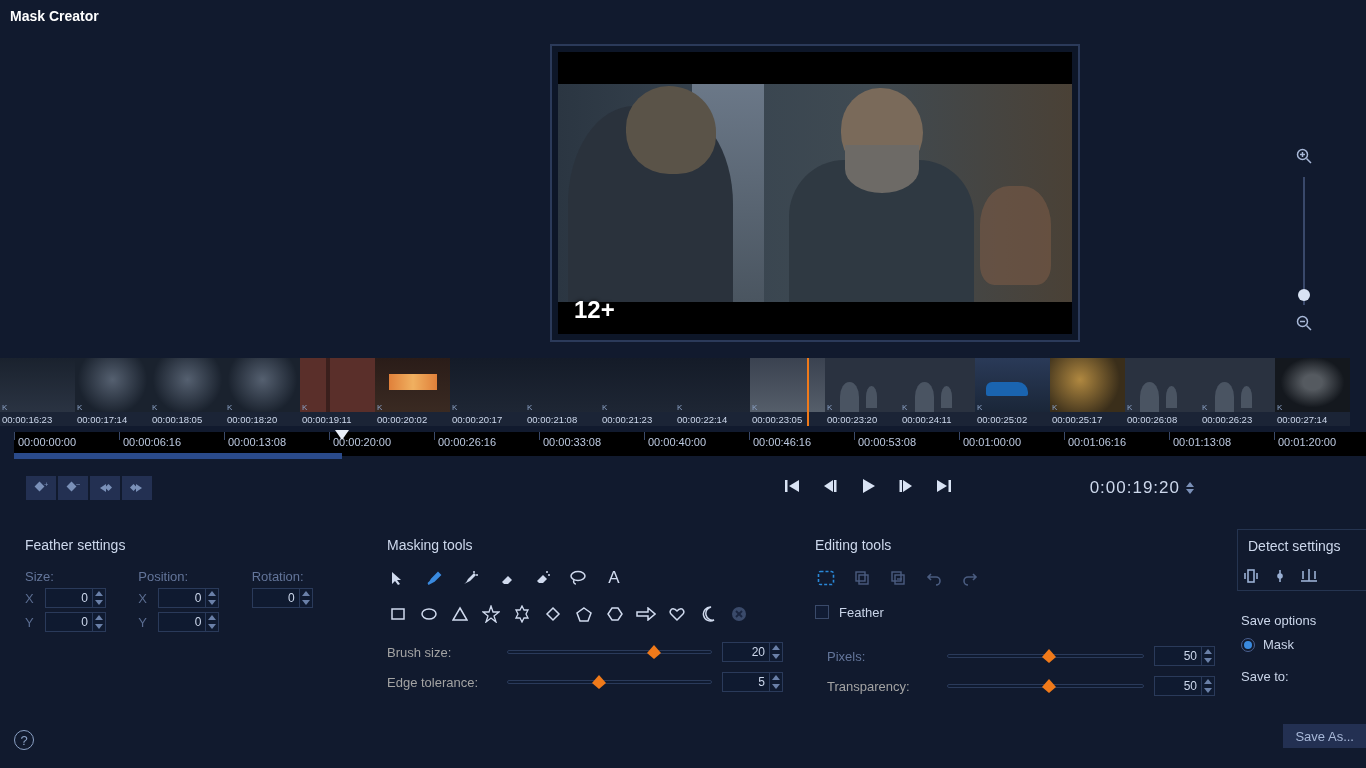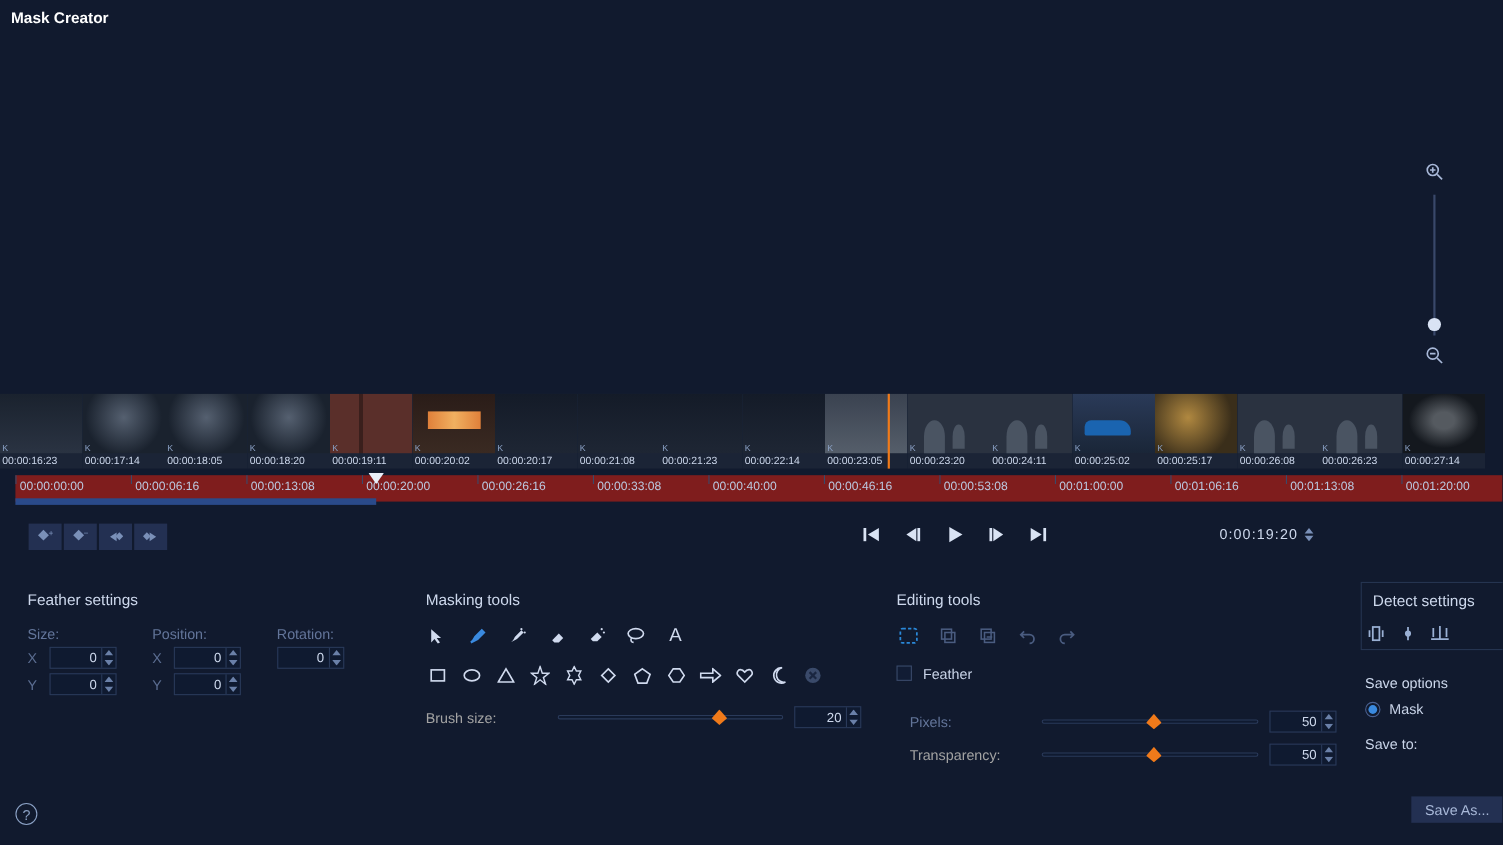--- a/index.html
+++ b/index.html
@@ -44,34 +44,34 @@
 .t-street { background: linear-gradient(#3a4250, #555e6a); }
 .t-people { background: #2a3240; }
 .t-people::after { content:""; position:absolute; left:20%; bottom:0; width:25%; height:55%; background:#4a5462; border-radius:50% 50% 0 0; box-shadow: 22px 0 0 -4px #4a5462; }
 .t-car { background: linear-gradient(#2a3a58, #1a2638); }
 .t-car::after { content:""; position:absolute; left:15%; top:45%; width:55%; height:25%; background:#1a64b0; border-radius:6px 10px 2px 2px; }
 .t-gold { background: radial-gradient(circle at 40% 40%, #b08840, #3a2e1a 72%); }
 .t-tunnel { background: radial-gradient(ellipse at 50% 45%, #555a60 0 18%, #14181e 60%); }
 .playcursor { position: absolute; top: 358px; height: 68px; width: 2px; background: #f07a1a; }
 
 
-.ruler { position: absolute; left: 14px; right: 0; top: 432px; height: 24px; background: #7f1d1d; display: flex; }
+.ruler { position: absolute; left: 14px; right: 0; top: 432px; height: 24px; background: #000000; display: flex; }
 .ruler .tick { flex: 0 0 105px; position: relative; }
 .ruler .tick::before { content: ""; position: absolute; left: 0; top: 0; width: 1px; height: 8px; background: #3a4a6a; }
 .ruler .tick span { position: absolute; left: 4px; top: 4px; font-size: 11px; color: #bcc9e0; white-space: nowrap; }
 .ruler-range { position: absolute; left: 14px; top: 453px; height: 6px; width: 328px; background: #2a4a8a; }
 .ruler-playhead { position: absolute; top: 430px; width: 14px; height: 12px; }
 .ruler-playhead svg { display: block; }
 
 
 .kf-btns { position: absolute; left: 26px; top: 476px; display: flex; gap: 2px; }
 .kf-btns .b { width: 30px; height: 24px; background: #233052; display: flex; align-items: center; justify-content: center; color: #8aa0c4; cursor: pointer; }
 .transport { position: absolute; left: 780px; top: 474px; display: flex; gap: 14px; align-items: center; }
 .transport .tb { width: 24px; height: 24px; color: #d9e3f4; cursor: pointer; display: flex; align-items: center; justify-content: center; }
-.timecode-box { position: absolute; right: 172px; top: 478px; display: flex; align-items: center; gap: 6px; font-family: "Consolas", monospace; font-size: 13px; letter-spacing: 1px; color: #cdd8ec; }
+.timecode-box { position: absolute; right: 172px; top: 478px; display: flex; align-items: center; gap: 6px; font-family: "Consolas", monospace; font-size: 17px; letter-spacing: 1px; color: #cdd8ec; }
 .tc-spin { display: flex; flex-direction: column; }
 .tc-spin span { width: 0; height: 0; border-left: 4px solid transparent; border-right: 4px solid transparent; cursor: pointer; }
 .tc-spin .up { border-bottom: 5px solid #7a90b8; margin-bottom: 2px; }
 .tc-spin .dn { border-top: 5px solid #7a90b8; }
 
 
 .panels { position: absolute; left: 14px; right: 0; top: 528px; height: 176px; display: flex; gap: 10px; }
 .panel { position: relative; border: 1px solid transparent; }
 .panel legend, .panel .hd { position: absolute; left: 6px; top: 8px; font-size: 14px; color: #cdd8ec; }
 .p-kf { flex: 0 0 352px; }
@@ -126,20 +126,37 @@
 
 fieldset { border: 1px solid #253450; }
 legend { padding: 0 4px; }
 </style>
 </head>
 <body>
 
 <div class="app">
   <div class="title">Mask Creator</div>
 
+  <div class="preview-wrap">
+    <div class="preview-inner">
+      <div class="letterbox-top"></div>
+      <div class="scene">
+        <div class="window"></div>
+        <div class="bg1"></div>
+        <div class="manB">
+            <div class="body"></div>
+            <div class="head"></div>
+            <div class="beard"></div>
+          </div>
+        <div class="manA"></div>
+      </div>
+      <div class="letterbox-bot"></div>
+      <div class="rating">12+</div>
+    </div>
+  </div>
 
   <div class="zoom-col">
     <div class="ico"><svg width="16" height="16" viewBox="0 0 16 16" fill="none" stroke="currentColor" stroke-width="1.5">
           <circle cx="6.5" cy="6.5" r="5"></circle>
           <line x1="10.5" y1="10.5" x2="15" y2="15"></line>
           <line x1="6.5" y1="4" x2="6.5" y2="9"></line>
           <line x1="4" y1="6.5" x2="9" y2="6.5"></line>
         </svg></div>
     <div class="zoom-track">
         <div class="zoom-thumb"></div>
@@ -569,20 +586,43 @@
       <div class="mt-sliders">
         <div class="sl-row">
           <span class="lab">Brush size:</span>
           <div class="track">
               <div class="hndl" id="h-brush" style="left: 72%;"><svg width="14" height="14">
                   <polygon points="7,0 14,8 7,14 0,8"></polygon>
                 </svg></div>
             </div>
           <div class="numbox">
               <input value="20" style="">
+              <div class="spin">
+                <span>
+                  <svg width="8" height="5">
+                    <polygon points="0,5 4,0 8,5" fill="#6a80a8"></polygon>
+                  </svg>
+                </span>
+                <span>
+                  <svg width="8" height="5">
+                    <polygon points="0,0 4,5 8,0" fill="#6a80a8"></polygon>
+                  </svg>
+                </span>
+              </div>
+            </div>
+        </div>
+        <div class="sl-row">
+          <span class="lab">Edge tolerance:</span>
+          <div class="track">
+              <div class="hndl" id="h-edge" style="left: 45%;"><svg width="14" height="14">
+                  <polygon points="7,0 14,8 7,14 0,8"></polygon>
+                </svg></div>
+            </div>
+          <div class="numbox">
+              <input value="5" style="">
               <div class="spin">
                 <span>
                   <svg width="8" height="5">
                     <polygon points="0,5 4,0 8,5" fill="#6a80a8"></polygon>
                   </svg>
                 </span>
                 <span>
                   <svg width="8" height="5">
                     <polygon points="0,0 4,5 8,0" fill="#6a80a8"></polygon>
                   </svg>

